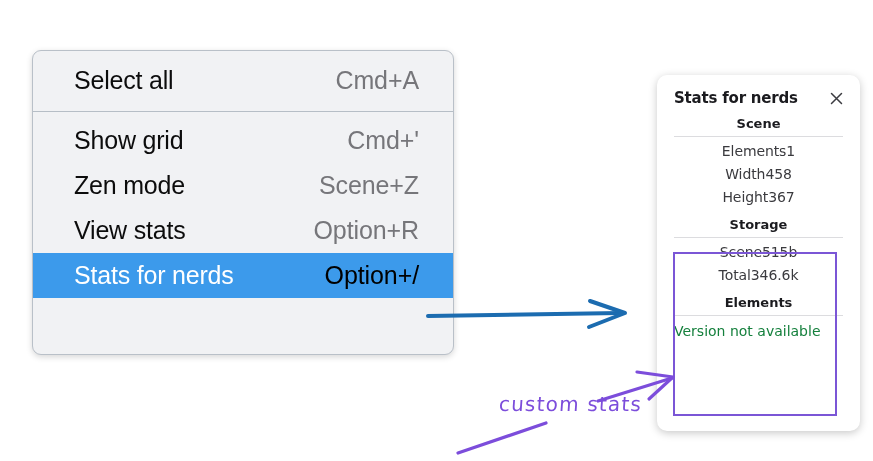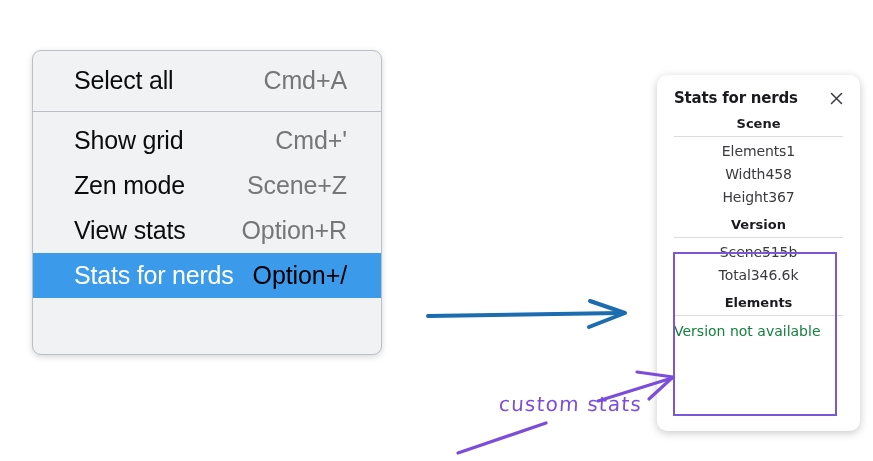--- a/index.html
+++ b/index.html
@@ -14,21 +14,21 @@
     overflow: hidden;
     font-family: "Liberation Sans", sans-serif;
     -webkit-font-smoothing: antialiased;
   }
 
   
   #context-menu {
     position: absolute;
     left: 32px;
     top: 50px;
-    width: 350px;
+    width: 422px;
     height: 305px;
     background: #f1f2f4;
     border: 1px solid #b9c0c8;
     border-radius: 9px;
     box-shadow: 0 2px 6px rgba(0,0,0,0.16);
     box-sizing: border-box;
     overflow: hidden;
   }
   .menu-group {
     padding: 6px 0 6px 0;
@@ -218,21 +218,21 @@
     </div>
     <div class="stat-row">
       <span class="stat-k">Width</span>
       <span class="stat-v">458</span>
     </div>
     <div class="stat-row">
       <span class="stat-k">Height</span>
       <span class="stat-v">367</span>
     </div>
 
-    <div class="sect-title">Version</div>
+    <div class="sect-title">Storage</div>
     <div class="sect-rule"></div>
 
     <div class="stat-row">
       <span class="stat-k">Scene</span>
       <span class="stat-v">515b</span>
     </div>
     <div class="stat-row">
       <span class="stat-k">Total</span>
       <span class="stat-v">346.6k</span>
     </div>

